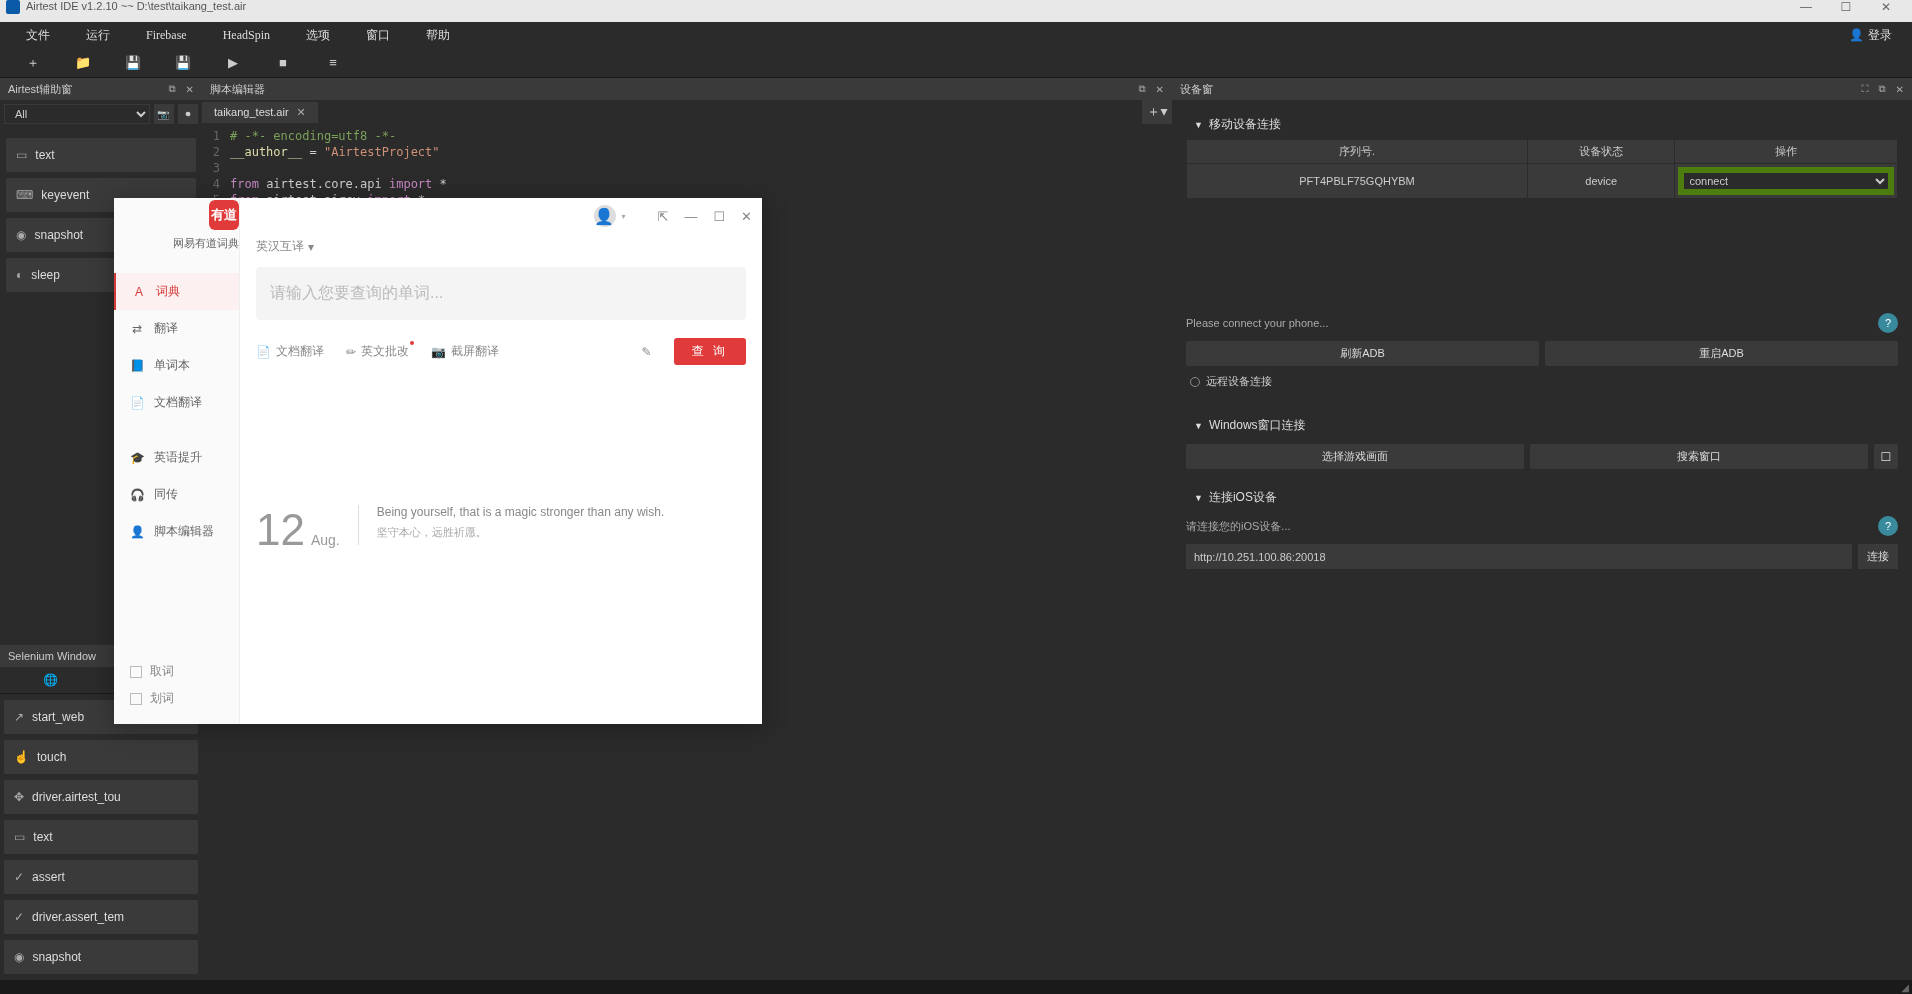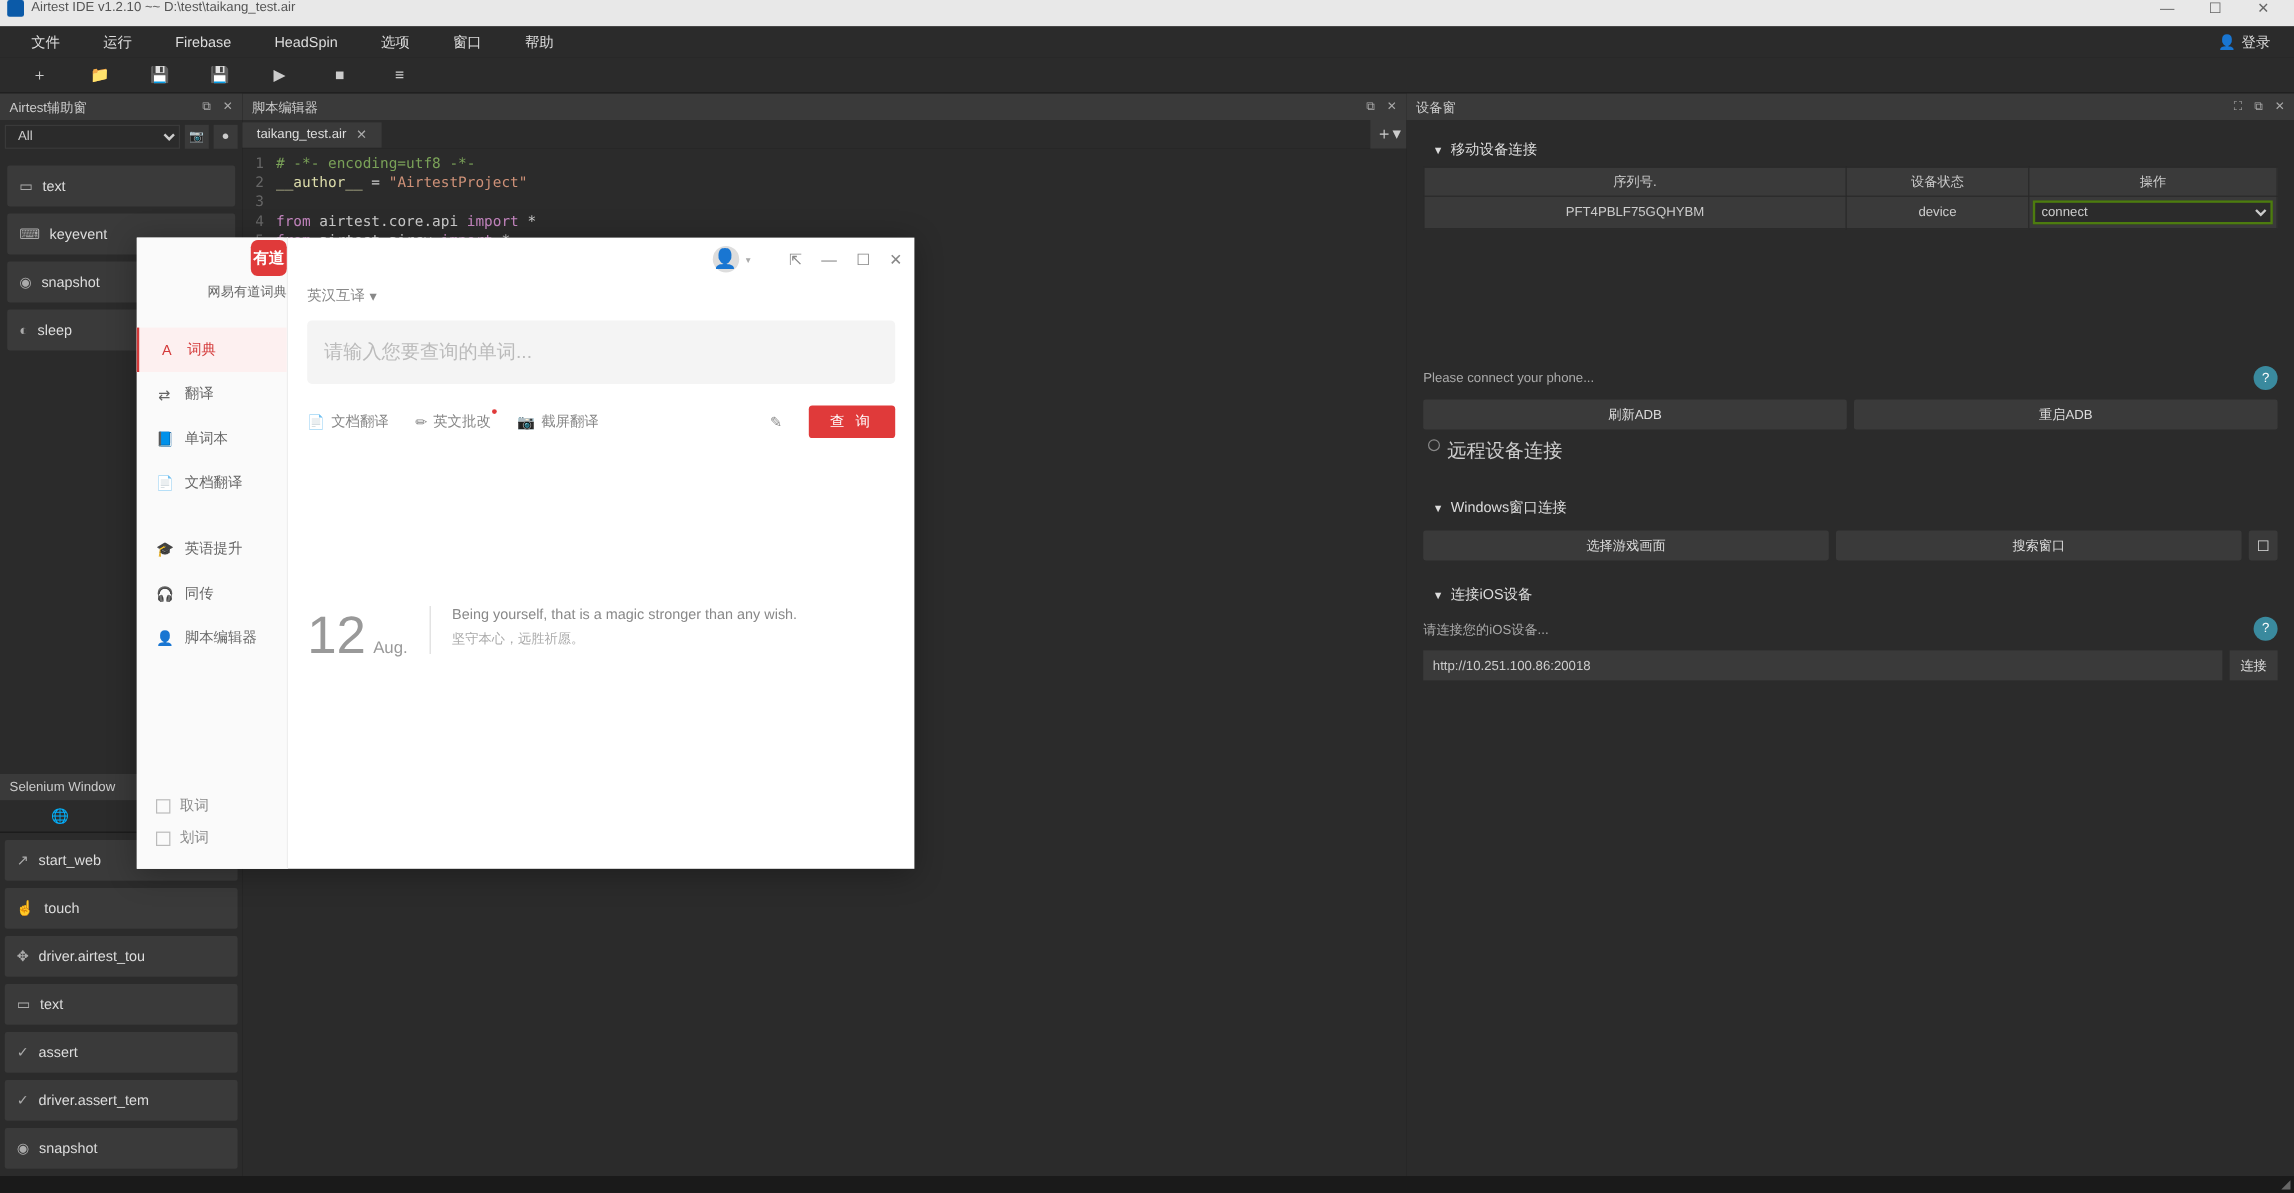--- a/index.html
+++ b/index.html
@@ -6,21 +6,21 @@
 body { font-family: "Microsoft YaHei", Arial, sans-serif; background: #212121; color: #ccc; font-size: 12px; width: 1912px; height: 994px; overflow: hidden; position: relative; }
 
 
 .titlebar { height: 22px; background: #e8e8e8; display: flex; padding: 0 6px; color: #555; font-size: 11px; }
 .titlebar .icon { width: 14px; height: 14px; background: #0b5aa8; margin-right: 6px; border-radius: 2px; }
 .titlebar .spacer { flex: 1; }
 .titlebar .winbtn { width: 40px; text-align: center; color: #666; cursor: pointer; font-size: 12px; }
 
 
 .menubar { height: 26px; background: #2b2b2b; display: flex; align-items: center; padding: 0 8px; color: #ddd; }
-.menubar .mitem { padding: 4px 18px; cursor: pointer; }
+.menubar .mitem { padding: 4px 18px; cursor: pointer; font-family: Liberation Serif, serif; }
 .menubar .spacer { flex: 1; }
 .menubar .login { display: flex; align-items: center; gap: 4px; padding: 4px 12px; cursor: pointer; }
 
 
 .toolbar { height: 30px; background: #2b2b2b; border-bottom: 1px solid #1a1a1a; display: flex; align-items: center; padding: 0 8px; }
 .toolbar .tbtn { width: 50px; text-align: center; color: #ccc; cursor: pointer; font-size: 13px; padding: 4px 0; }
 
 
 .main { display: flex; height: calc(100% - 22px - 26px - 30px - 14px); }
 .col-left { width: 202px; display: flex; flex-direction: column; background: #2b2b2b; }
@@ -72,29 +72,29 @@
 .c-op { color: #ccc; }
 
 
 .dev-body { flex: 1; padding: 10px 14px; overflow: auto; }
 .section { margin-bottom: 14px; }
 .shdr { display: flex; align-items: center; gap: 6px; padding: 6px 8px; color: #ddd; cursor: pointer; font-size: 12px; }
 .shdr .tri { font-size: 9px; }
 .dev-table { width: 100%; border-collapse: collapse; }
 .dev-table th { background: #3a3a3a; color: #ccc; font-weight: normal; padding: 4px; border: 1px solid #2b2b2b; font-size: 11px; }
 .dev-table td { background: #3a3a3a; color: #ccc; padding: 3px; border: 1px solid #2b2b2b; text-align: center; font-size: 11px; }
-.dev-table select { width: 100%; background: #2b2b2b; border: 2px solid #4d7c0f; color: #ccc; font-size: 11px; padding: 1px; }
+.dev-table select { width: 100%; background: #2b2b2b; border: 6px solid #4d7c0f; color: #ccc; font-size: 11px; padding: 1px; }
 .dev-spacer { height: 110px; }
 .dev-hint { color: #aaa; font-size: 11px; padding: 4px 0; display: flex; align-items: center; }
 .dev-hint .spacer { flex: 1; }
 .helpbtn { width: 20px; height: 20px; background: #3a8a9e; color: #fff; border-radius: 50%; display: flex; align-items: center; justify-content: center; cursor: pointer; font-size: 11px; }
 .btnrow { display: flex; gap: 6px; margin-top: 4px; }
 .graybtn { flex: 1; background: #3a3a3a; color: #ddd; text-align: center; padding: 5px 0; cursor: pointer; font-size: 11px; border-radius: 2px; }
 .iconbtn { width: 24px; background: #3a3a3a; color: #ddd; display: flex; align-items: center; justify-content: center; cursor: pointer; border-radius: 2px; }
-.remote { display: flex; gap: 6px; padding: 8px 4px; font-size: 16px; }
+.remote { display: flex; align-items: center; gap: 6px; padding: 8px 4px; font-size: 11px; }
 .radio { width: 10px; height: 10px; border: 1px solid #888; border-radius: 50%; }
 .ios-input-row { display: flex; gap: 6px; margin-top: 4px; }
 .ios-input { flex: 1; background: #3a3a3a; border: none; color: #ccc; padding: 5px 8px; font-size: 11px; }
 .ios-connect { width: 40px; background: #3a3a3a; color: #ddd; text-align: center; padding: 5px 0; cursor: pointer; font-size: 11px; }
 
 
 .statusbar { height: 14px; background: #1a1a1a; display: flex; }
 .statusbar .spacer { flex: 1; }
 .statusbar .grip { width: 14px; display: flex; align-items: center; justify-content: center; color: #666; font-size: 10px; }
 

